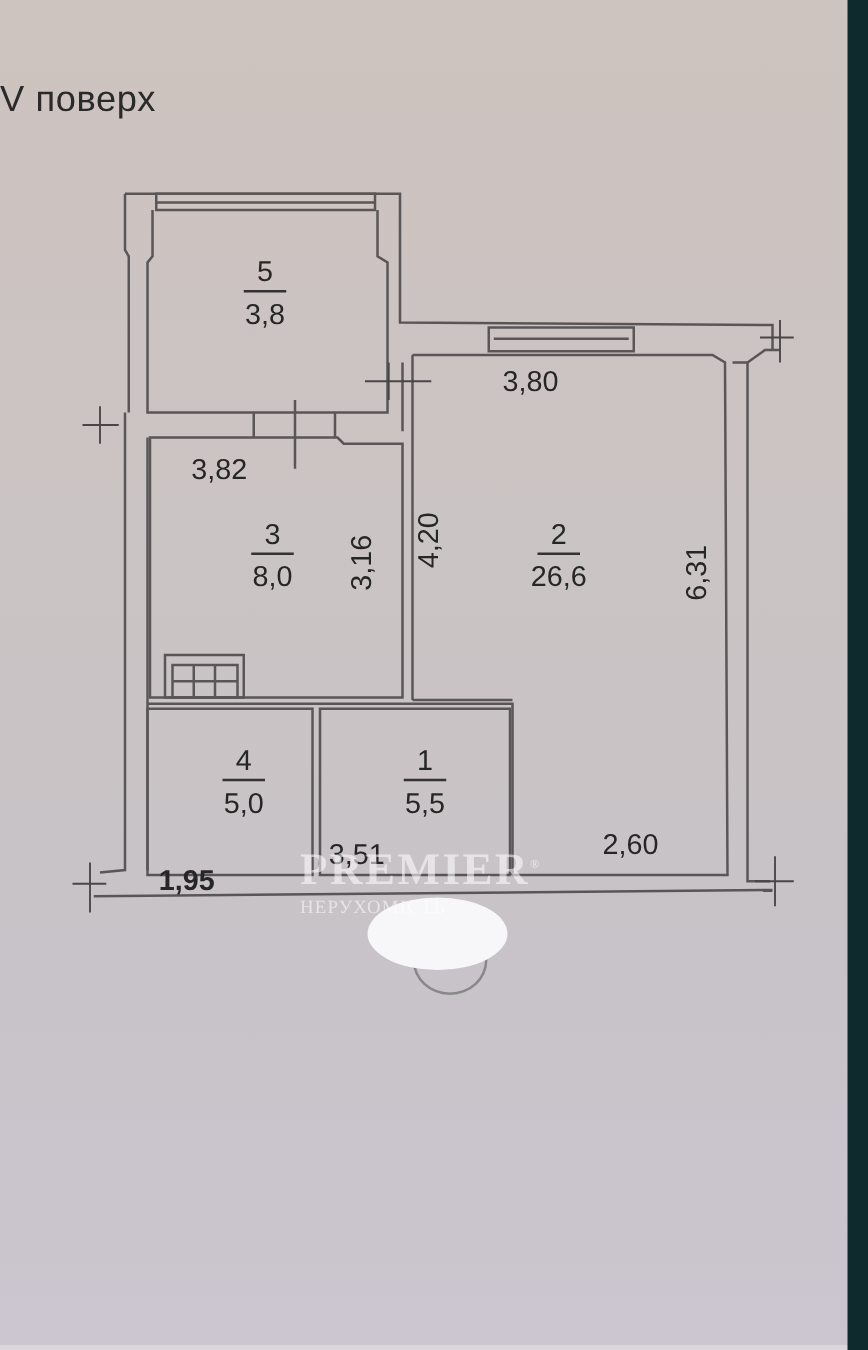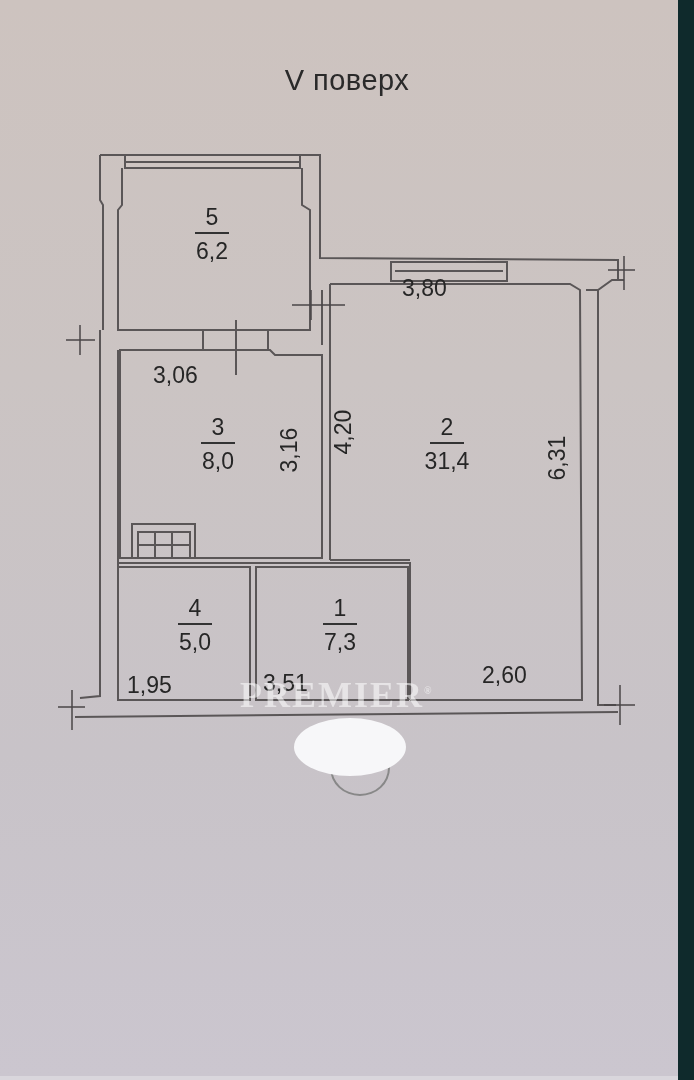--- a/index.html
+++ b/index.html
@@ -1,20 +1,20 @@
 <!DOCTYPE html>
 <html><head>
 <meta charset="utf-8">
 <style>
   html,body{margin:0;padding:0;}
   body{width:694px;height:1080px;overflow:hidden;background:#0f2a2c;font-family:"Liberation Sans",sans-serif;position:relative;}
   .paper{position:absolute;left:0;top:0;width:678px;height:1076px;
     background:linear-gradient(180deg,#cdc3bf 0%,#cbc4c3 35%,#c8c3c8 70%,#cbc6cf 100%);}
   .bottom-strip{position:absolute;left:0;top:1076px;width:678px;height:4px;background:#d9d6dc;}
-  .title{position:absolute;left:0;width:694px;top:64px;text-align:center;font-size:29px;color:#2a2a2a;letter-spacing:0.5px;}
+  .title{position:absolute;left:0;width:694px;top:64px;font-size:29px;color:#2a2a2a;letter-spacing:0.5px;}
   svg{position:absolute;left:0;top:0;}
   .lbl{position:absolute;color:#262626;font-size:23px;line-height:1;white-space:nowrap;}
   .room{position:absolute;text-align:center;color:#262626;font-size:23px;line-height:1;}
   .room .num{display:block;border-bottom:2px solid #333;width:34px;margin:0 auto 6px;padding-bottom:3px;}
   .rot{transform:rotate(-90deg);transform-origin:center center;}
   .wm{position:absolute;left:240px;top:674px;color:rgba(255,255,255,0.55);font-family:"Liberation Serif",serif;}
   .wm .big{font-size:36px;letter-spacing:2px;font-weight:bold;}
   .wm .small{font-size:15px;letter-spacing:1px;margin-top:2px;}
   .blob{position:absolute;left:294px;top:718px;width:112px;height:58px;border-radius:50%;background:#f7f7f9;}
   .blob-under{position:absolute;left:330px;top:740px;width:56px;height:52px;border-radius:50%;border:2px solid #888;}
@@ -78,46 +78,47 @@
       <line x1="624" y1="256" x2="624" y2="290"></line>
     <line x1="58" y1="707" x2="85" y2="707"></line>
       <line x1="72" y1="690" x2="72" y2="730"></line>
     <line x1="604" y1="705" x2="635" y2="705"></line>
       <line x1="620" y1="685" x2="620" y2="725"></line>
   </g>
 </svg>
 
 <div class="room" style="left:182px;top:206px;width:60px;">
   <span class="num">5</span>
-  <span>6,2</span>
+  <span>3,8</span>
 </div>
 <div class="room" style="left:188px;top:416px;width:60px;">
   <span class="num">3</span>
   <span>8,0</span>
 </div>
 <div class="room" style="left:410px;top:416px;width:74px;">
   <span class="num">2</span>
-  <span>31,4</span>
+  <span>26,6</span>
 </div>
 <div class="room" style="left:165px;top:597px;width:60px;">
   <span class="num">4</span>
   <span>5,0</span>
 </div>
 <div class="room" style="left:310px;top:597px;width:60px;">
   <span class="num">1</span>
-  <span>7,3</span>
+  <span>5,5</span>
 </div>
 
-<div class="lbl" style="left:402px;top:277px;">3,80</div>
-<div class="lbl" style="left:153px;top:364px;">3,06</div>
+<div class="lbl" style="left:402px;top:294px;">3,80</div>
+<div class="lbl" style="left:153px;top:364px;">3,82</div>
 <div class="lbl rot" style="left:264px;top:436px;width:50px;">3,16</div>
 <div class="lbl rot" style="left:318px;top:418px;width:50px;">4,20</div>
 <div class="lbl rot" style="left:532px;top:444px;width:50px;">6,31</div>
-<div class="lbl" style="left:127px;top:674px;">1,95</div>
+<div class="lbl" style="left:127px;top:693px;font-weight:bold;">1,95</div>
 <div class="lbl" style="left:263px;top:672px;">3,51</div>
 <div class="lbl" style="left:482px;top:664px;text-align:right;">2,60</div>
 
 <div class="blob-under"></div>
 <div class="blob"></div>
 
 <div class="wm">
   <div class="big"><span>PREMIER</span><sup style="font-size:10px;">®</sup></div>
+  <div class="small">НЕРУХОМІСТЬ</div>
 </div>
 
 </body></html>

